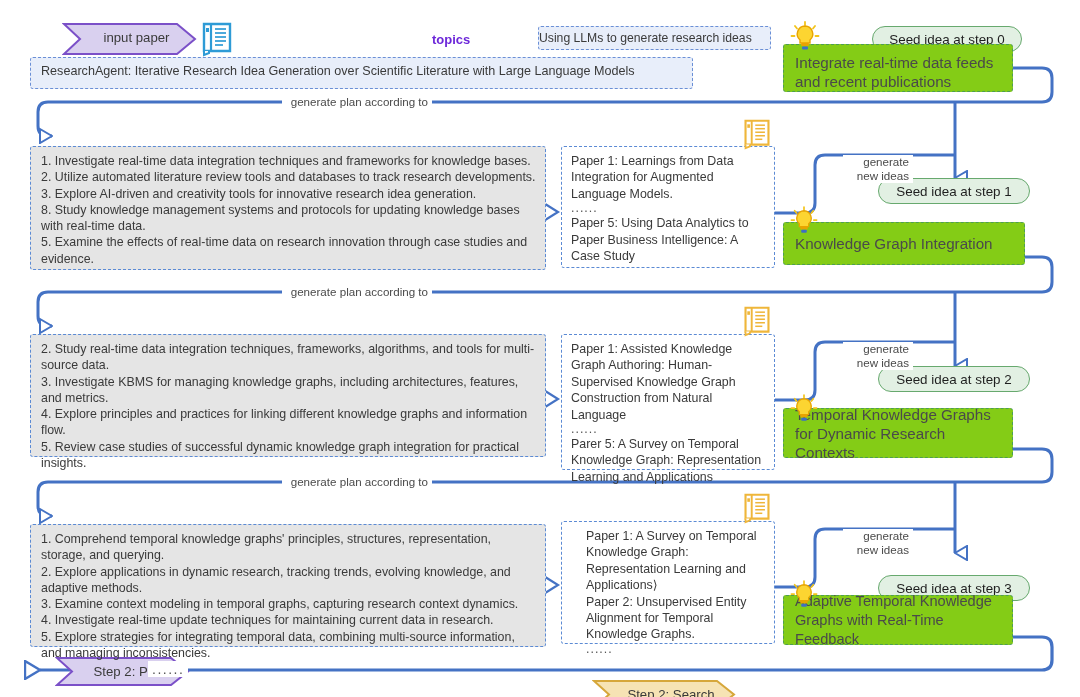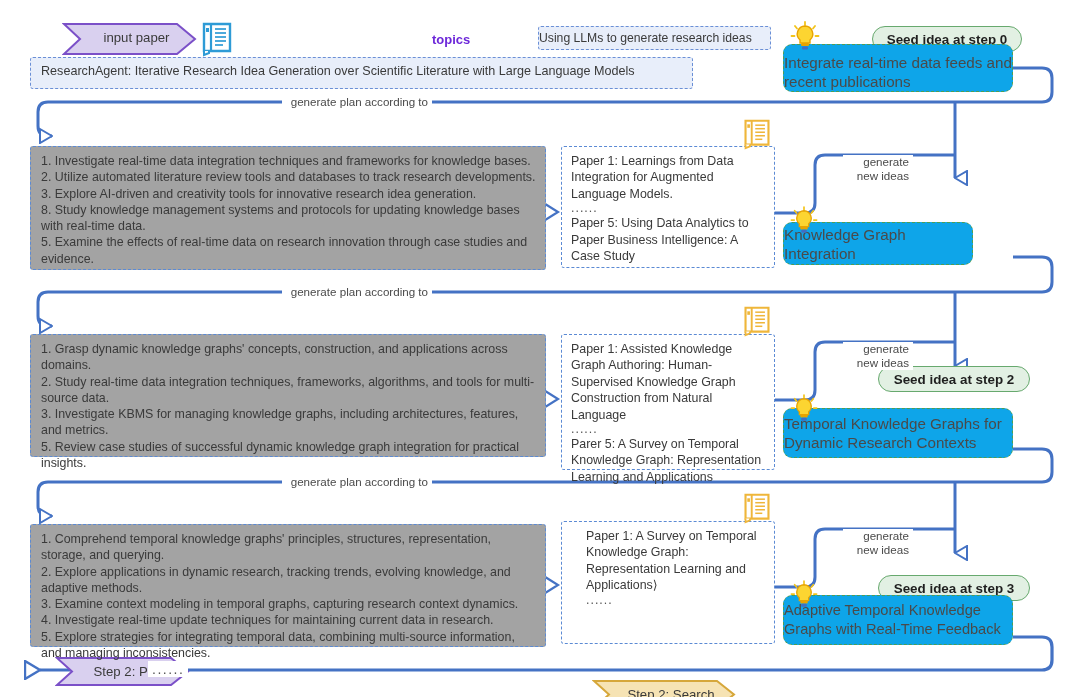--- a/index.html
+++ b/index.html
@@ -28,44 +28,44 @@
   }
   .node { position: absolute; z-index: 3; }
 
   
   .dashbox {
     border: 1.6px dashed #4472c4;
     background: #eaeff9;
     border-radius: 3px;
   }
   .dashbox.plan {
-    background: #a3a3a3;
+    background: #e5e5e5;
     border-color: #5b8ad4;
     padding: 6px 8px 5px 10px;
   }
   .dashbox.search {
     background: #ffffff;
     border-color: #5b8ad4;
     padding: 6px 9px 5px 9px;
   }
   .dashbox.topbar {
     background: #e8eefa;
     border-color: #6a8fd6;
     padding: 6px 10px;
   }
   .dashbox.topics {
     background: #e8eefa;
     border-color: #6a8fd6;
     padding: 4px 0;
   }
   .ideabox {
     border: 1.8px dashed #4f9d54;
-    background: #0ea5e9;
-    border-radius: 9px;
-    padding: 8px 0;
+    background: #84cc16;
+    border-radius: 3px;
+    padding: 8px 11px;
   }
 
   .plan-line {
     font-size: 12.4px;
     line-height: 16.3px;
     color: #3a3a3a;
     white-space: normal;
   }
   .search-line {
     font-size: 12.4px;
@@ -110,21 +110,21 @@
   
   .pill {
     border: 1.6px solid #67a96e;
     background: #e2f0e3;
     border-radius: 16px;
     height: 26px;
     display: flex;
     align-items: center;
     justify-content: center;
     font-size: 13.4px;
-    font-weight: bold;
+    font-weight: normal;
     color: #1f1f1f;
   }
 
   .wirelabel {
     position: absolute;
     font-size: 11.6px;
     color: #4a4a4a;
     text-align: right;
     background: #ffffff;
     padding: 0 4px;
@@ -286,53 +286,54 @@
     <div class="search-line">Paper 1: Learnings from Data Integration for Augmented Language Models.</div>
     <div class="search-line dots">......</div>
     <div class="search-line">Paper 5:  Using Data Analytics to Paper Business Intelligence: A Case Study</div>
   </div>
 
   <div class="wirelabel" style="left:843px; top:155px; width:70px;">
     <div>generate</div>
     <div>new ideas</div>
   </div>
 
+  <div class="node pill" style="left:878px; top:178px; width:152px;">Seed idea at step 1</div>
 
   <div class="icon" style="left:790px; top:206px;">
     <svg width="28" height="30" viewBox="0 0 30 32">
       <g stroke="#f3c41a" stroke-width="1.8" stroke-linecap="round">
         <path d="M15,1 V4"></path>
           <path d="M5,5 L7,7.5"></path>
           <path d="M25,5 L23,7.5"></path>
         <path d="M1.5,15 H4.5"></path>
           <path d="M25.5,15 H28.5"></path>
       </g>
       <path d="M15,5 a8,8 0 0 1 5,14 v3 h-10 v-3 a8,8 0 0 1 5,-14 z" fill="#fcd531" stroke="#e8a400" stroke-width="1.4"></path>
       <rect x="11" y="22" width="8" height="3" rx="1" fill="#e8a400"></rect>
       <rect x="12" y="25.5" width="6" height="3" rx="1" fill="#3f6fc4"></rect>
     </svg>
   </div>
 
-  <div class="node ideabox" style="left:783px; top:222px; width:190px; height:43px; display:flex; align-items:center;">
+  <div class="node ideabox" style="left:783px; top:222px; width:242px; height:43px; display:flex; align-items:center;">
     <div class="idea-text">Knowledge Graph  Integration</div>
   </div>
 
   <div class="wirelabel" style="left:282px; top:285px; width:150px;">generate plan according to</div>
 
   <div class="node chev" style="left:55px; top:311px; width:135px;">
     <svg width="135" height="31" viewBox="0 0 135 31">
       <path d="M2,2 L116,2 L133,15.5 L116,29 L2,29 L17,15.5 Z" fill="#d9d0ef" stroke="#7b50c8" stroke-width="2"></path>
     </svg>
     <span>Step 1: Plan</span>
   </div>
 
   <div class="node dashbox plan" style="left:30px; top:334px; width:516px; height:123px;">
-    <div class="plan-line">1. Grasp dynamic knowledge graphs' concepts, construction, and applications across domains.</div>
     <div class="plan-line">2. Study real-time data integration techniques, frameworks, algorithms, and tools for multi-source data.</div>
     <div class="plan-line">3. Investigate KBMS for managing knowledge graphs, including architectures, features, and metrics.</div>
+    <div class="plan-line">4. Explore principles and practices for linking different knowledge graphs and information flow.</div>
     <div class="plan-line">5. Review case studies of successful dynamic knowledge graph integration for practical insights.</div>
   </div>
 
   <div class="node chev" style="left:592px; top:306px; width:144px;">
     <svg width="144" height="31" viewBox="0 0 144 31">
       <path d="M2,2 L125,2 L142,15.5 L125,29 L2,29 L17,15.5 Z" fill="#f6e3b4" stroke="#d6a73a" stroke-width="2"></path>
     </svg>
     <span>Step 1: Search</span>
   </div>
 
@@ -419,20 +420,21 @@
           <path d="M15,17 H26"></path>
         <path d="M15,21 H26"></path>
           <path d="M15,25 H23"></path>
       </g>
       <rect x="6" y="8" width="3" height="4" fill="#efb63a"></rect>
     </svg>
   </div>
 
   <div class="node dashbox search" style="left:561px; top:521px; width:214px; height:123px;padding-left:24px;">
     <div class="search-line">Paper 1:  A Survey on Temporal Knowledge Graph: Representation Learning and Applications⟩</div>
+    <div class="search-line">Paper 2: Unsupervised Entity Alignment for Temporal Knowledge Graphs.</div>
     <div class="search-line dots">......</div>
   </div>
 
   <div class="wirelabel" style="left:843px; top:529px; width:70px;">
     <div>generate</div>
     <div>new ideas</div>
   </div>
 
   <div class="node pill" style="left:878px; top:575px; width:152px;text-align:center;">Seed idea at step 3</div>
 

